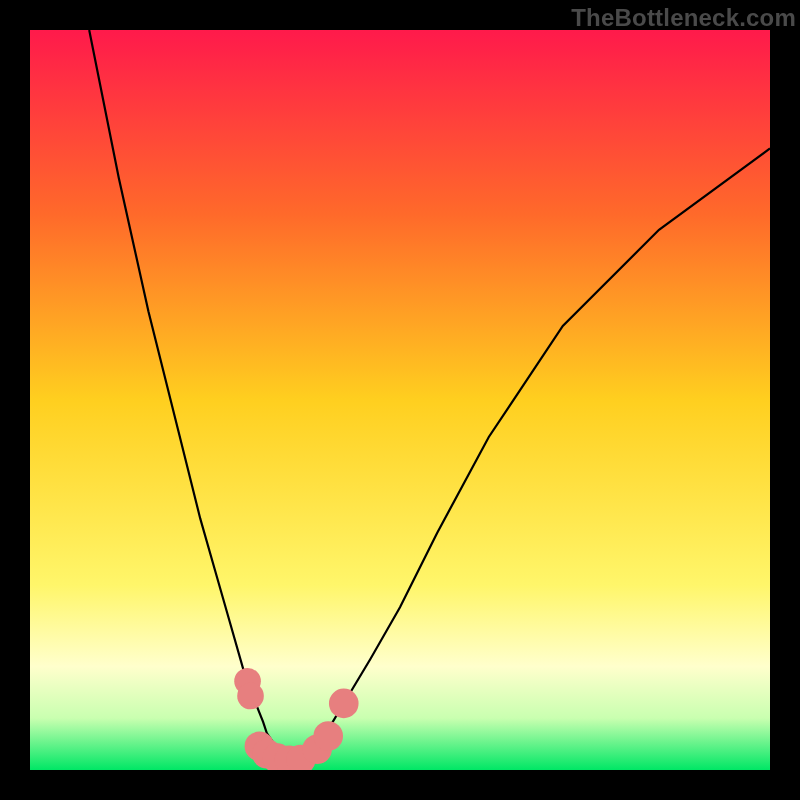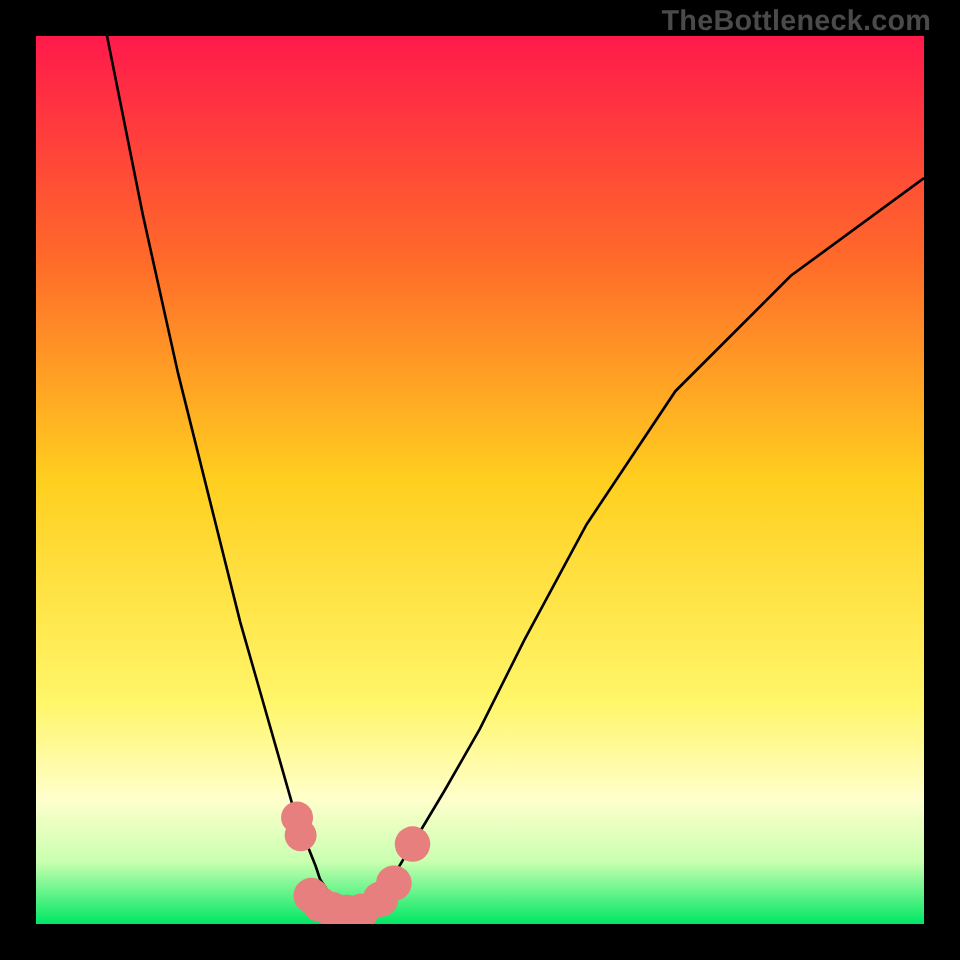--- a/index.html
+++ b/index.html
@@ -13,21 +13,21 @@
   }
   .frame {
     position: relative;
     width: 800px;
     height: 800px;
     background: #000;
   }
   .watermark {
     position: absolute;
     top: 4px;
-    right: 24px;
+    right: 4px;
     color: #4a4a4a;
     font-size: 24px;
     font-weight: 600;
     letter-spacing: 0.2px;
     z-index: 5;
     text-align: right;
   }
   .plot {
     position: absolute;
     left: 30px;

